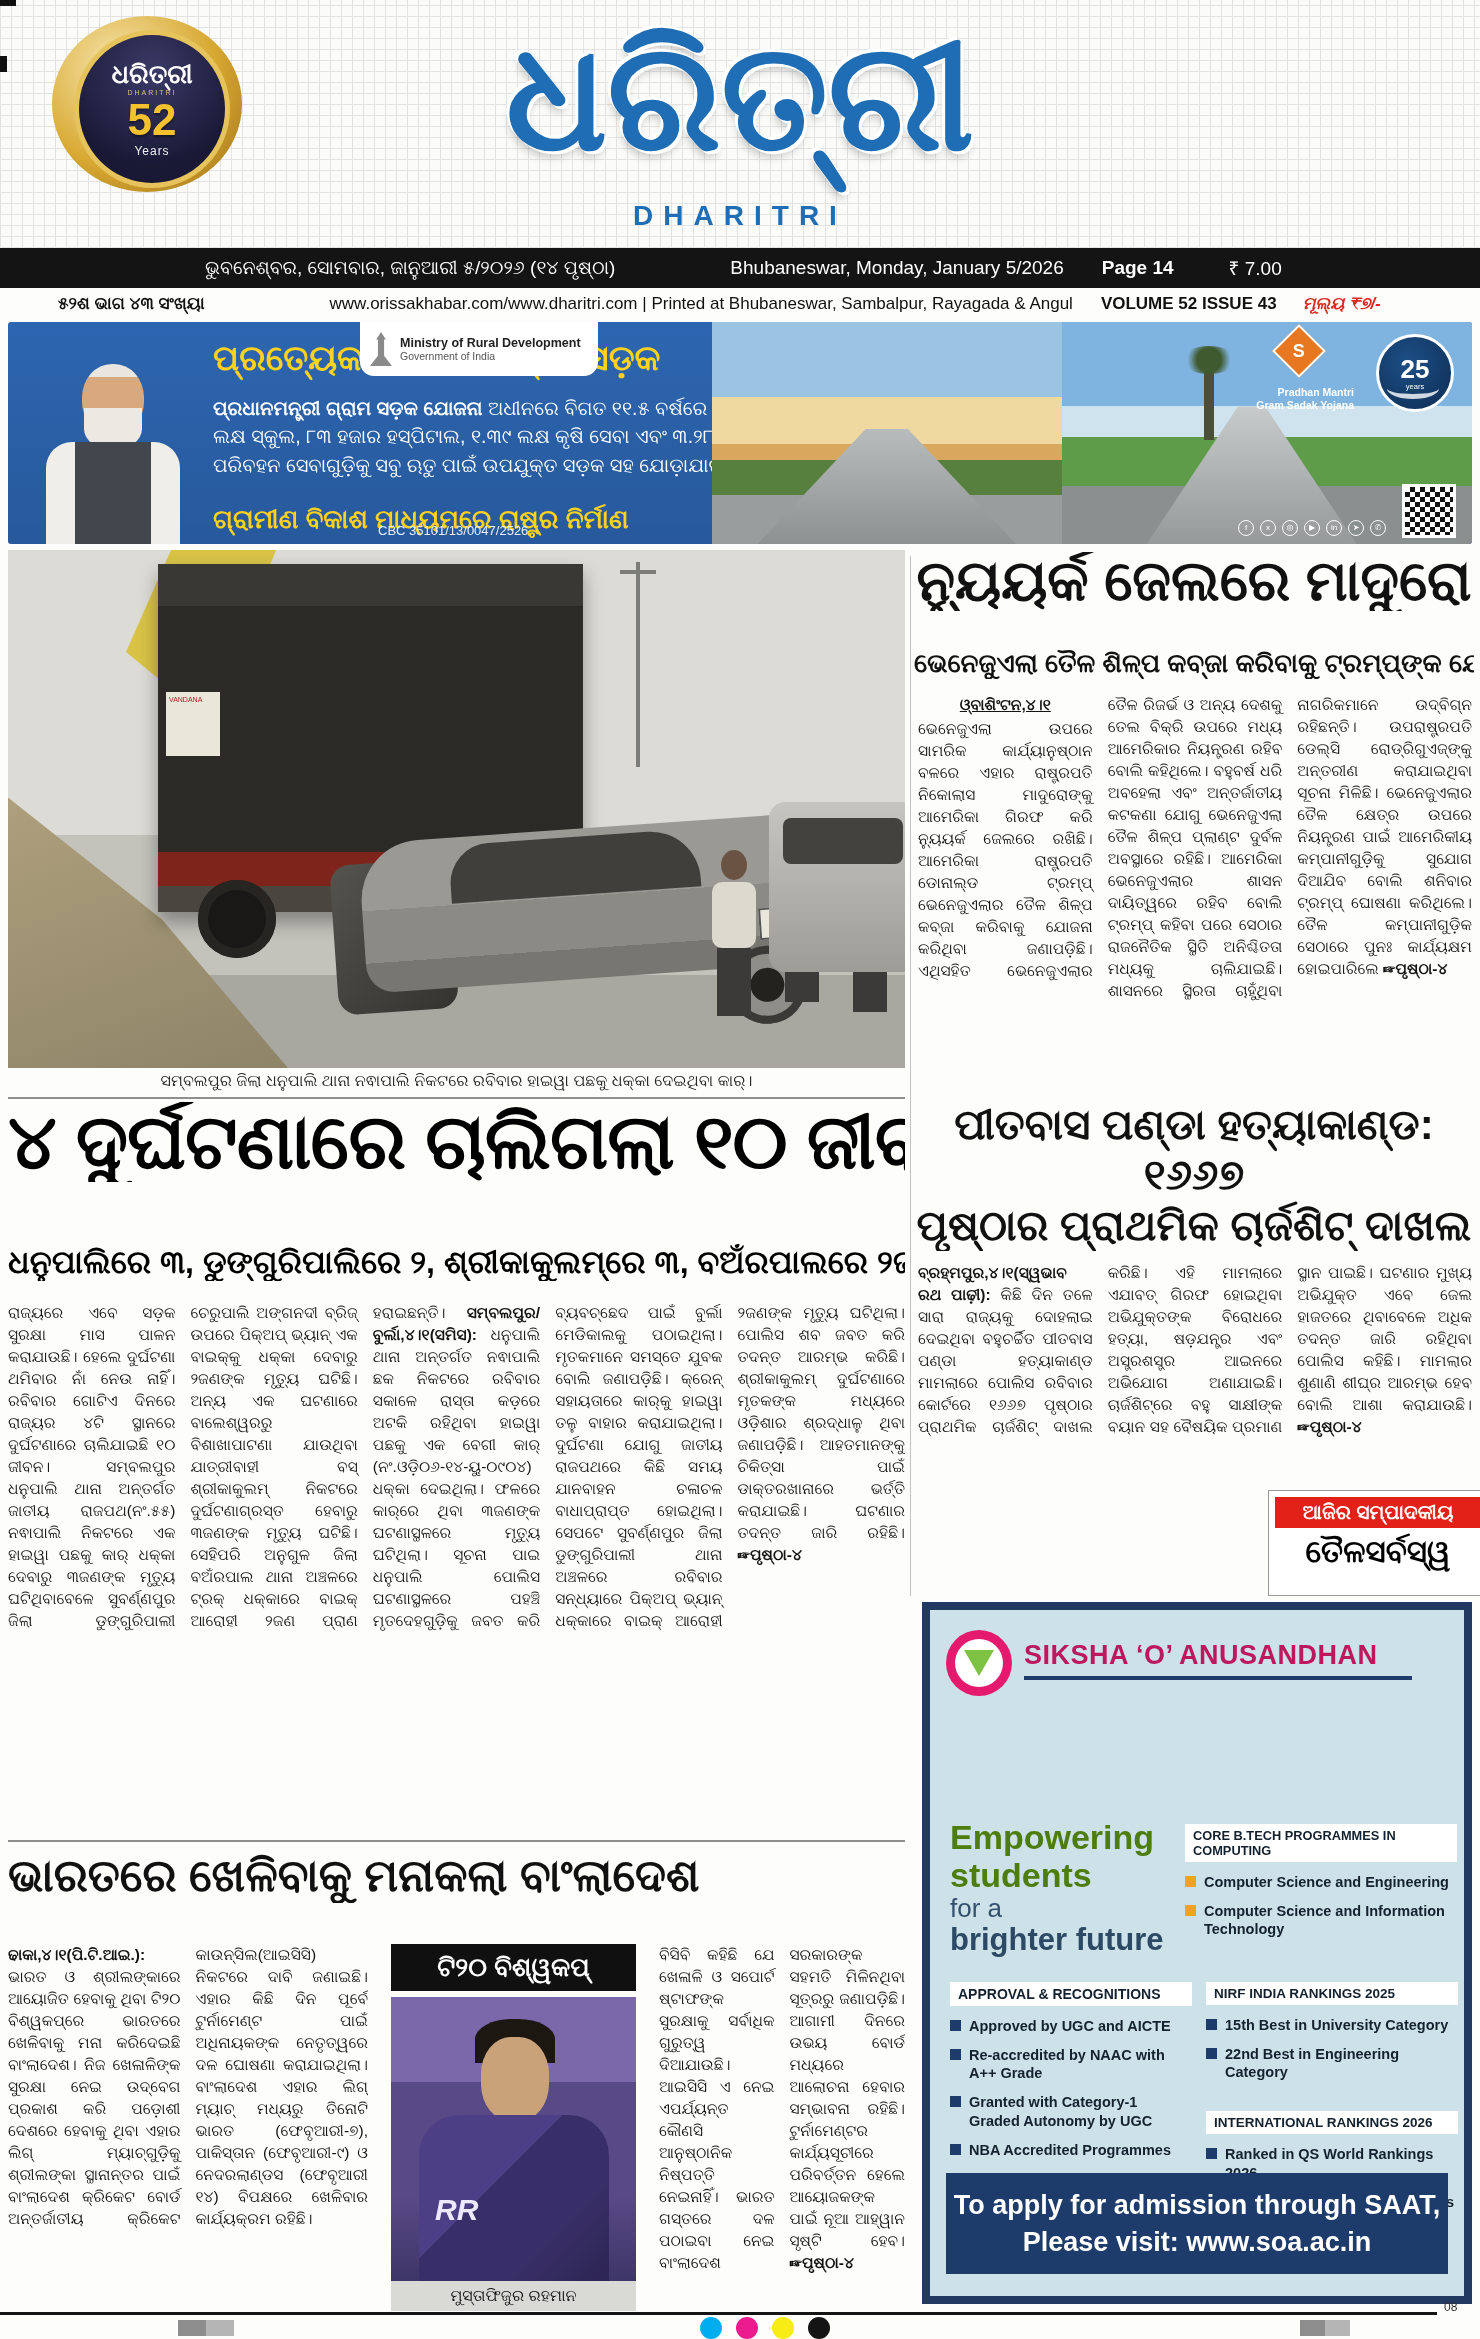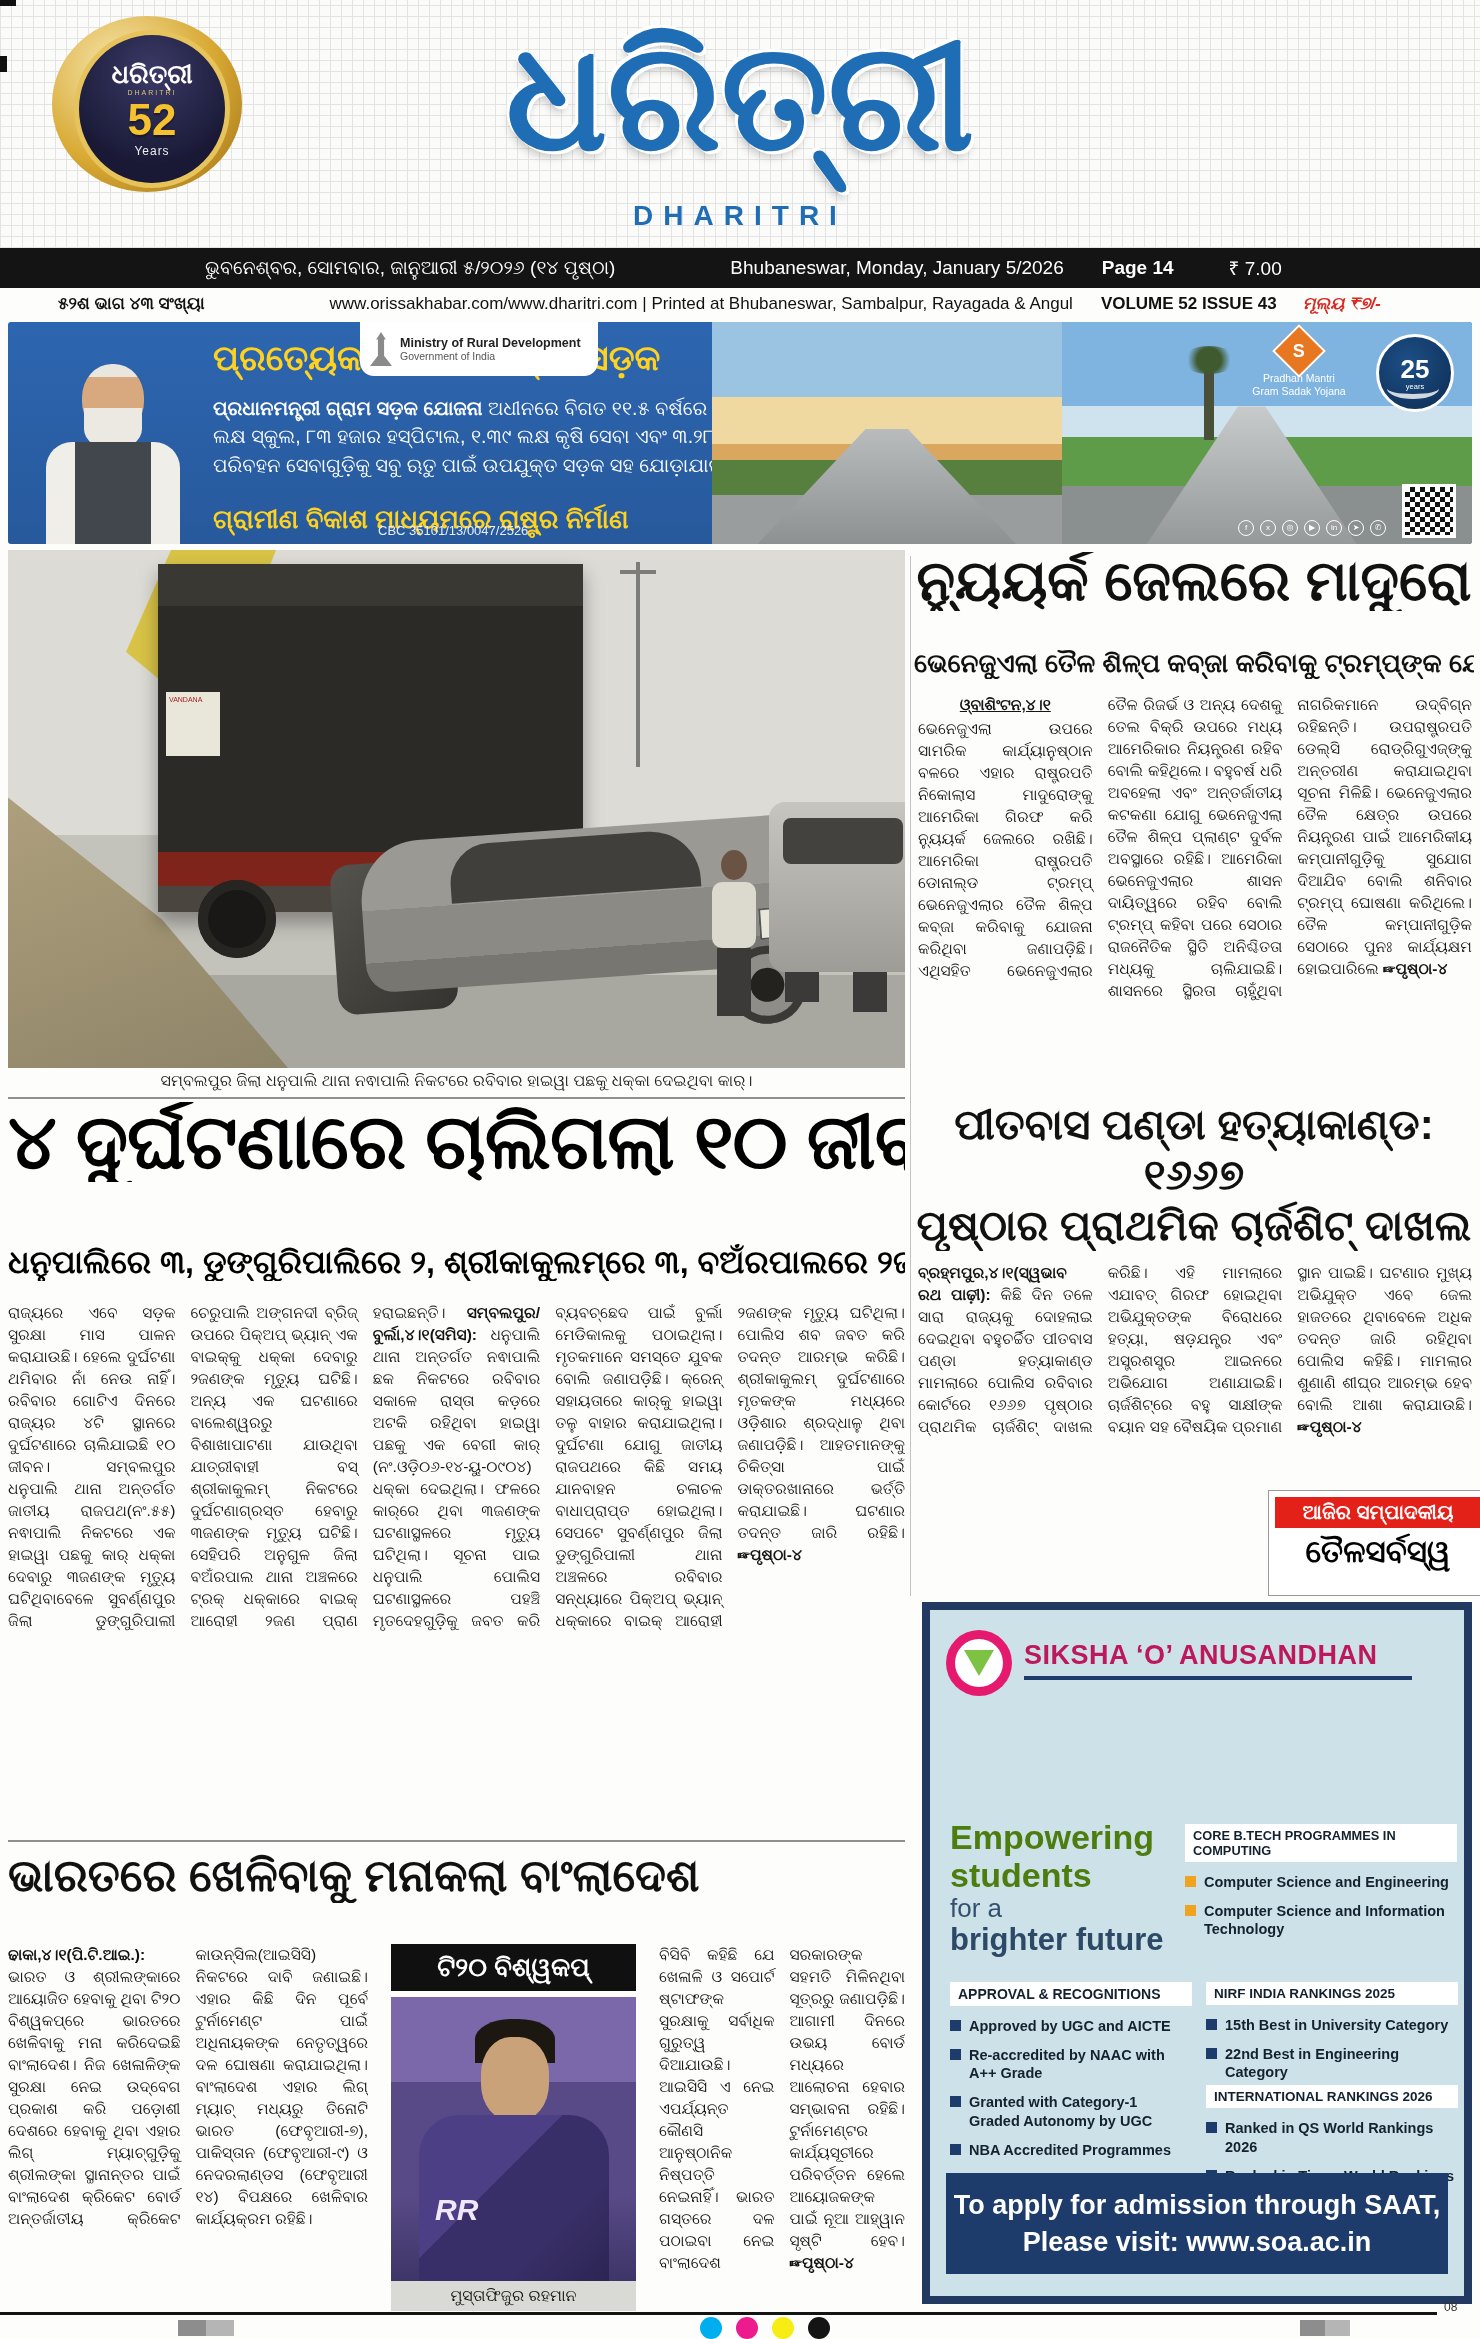--- a/index.html
+++ b/index.html
@@ -68,21 +68,21 @@
   .ministry-pill{position:absolute;left:352px;top:0;width:238px;height:54px;background:#fff;
       border-radius:0 0 14px 14px;display:flex;align-items:center;gap:8px;padding:0 10px;box-sizing:border-box;}
   .ministry-pill .emblem{width:22px;height:34px;background:#8a8a8a;
       clip-path:polygon(50% 0,72% 22%,64% 22%,64% 70%,100% 100%,0 100%,36% 70%,36% 22%,28% 22%);}
   .ministry-pill .m1{font-size:12.5px;font-weight:bold;color:#222;line-height:1.15;}
   .ministry-pill .m2{font-size:10.5px;color:#555;}
   .pmgsy{position:absolute;right:118px;top:10px;width:110px;text-align:center;color:#fff;}
   .pmgsy .diamond{width:34px;height:34px;margin:0 auto;background:#e87722;border:2px solid #fff;
       transform:rotate(45deg);display:flex;align-items:center;justify-content:center;}
   .pmgsy .diamond span{transform:rotate(-45deg);color:#fff;font-weight:900;font-size:18px;}
-  .pmgsy .p-label{font-size:10.5px;font-weight:normal;line-height:1.25;margin-top:2px;}
+  .pmgsy .p-label{font-size:10.5px;font-weight:bold;line-height:1.25;margin-top:16px;text-align:right;}
   .badge25{position:absolute;right:18px;top:12px;width:72px;height:72px;border-radius:50%;
       background:radial-gradient(circle at 40% 35%,#1c4f86,#0e2c52);border:3px solid #fff;
       color:#fff;display:flex;align-items:center;justify-content:center;flex-direction:column;}
   .badge25 .n{font-size:26px;font-weight:900;line-height:1;}
   .badge25 .s{font-size:7.5px;}
   .badge25::after{content:"";position:absolute;left:8px;bottom:10px;width:52px;height:16px;border-radius:50%;
       border-bottom:5px solid #ffffffcc;}
   .social-strip{position:absolute;right:86px;bottom:8px;display:flex;gap:6px;}
   .social-strip .sc{width:14px;height:14px;border-radius:50%;border:1.5px solid #fff;color:#fff;
       font-size:8px;line-height:14px;text-align:center;}
@@ -401,21 +401,21 @@
     <div class="rank">
       <span class="whitebar">NIRF INDIA RANKINGS 2025</span>
       <div class="b-item">
           <span class="sq navy"></span>
           <span>15th Best in University Category</span>
         </div>
       <div class="b-item">
           <span class="sq navy"></span>
           <span>22nd Best in Engineering Category</span>
         </div>
-      <span class="whitebar" style="margin-top:4px;">INTERNATIONAL RANKINGS 2026</span>
+      <span class="whitebar" style="margin-top:30px;">INTERNATIONAL RANKINGS 2026</span>
       <div class="b-item">
           <span class="sq navy"></span>
           <span>Ranked in QS World Rankings 2026</span>
         </div>
       <div class="b-item">
           <span class="sq navy"></span>
           <span>Ranked in Times World Rankings 2026</span>
         </div>
     </div>
     <div class="cta">

